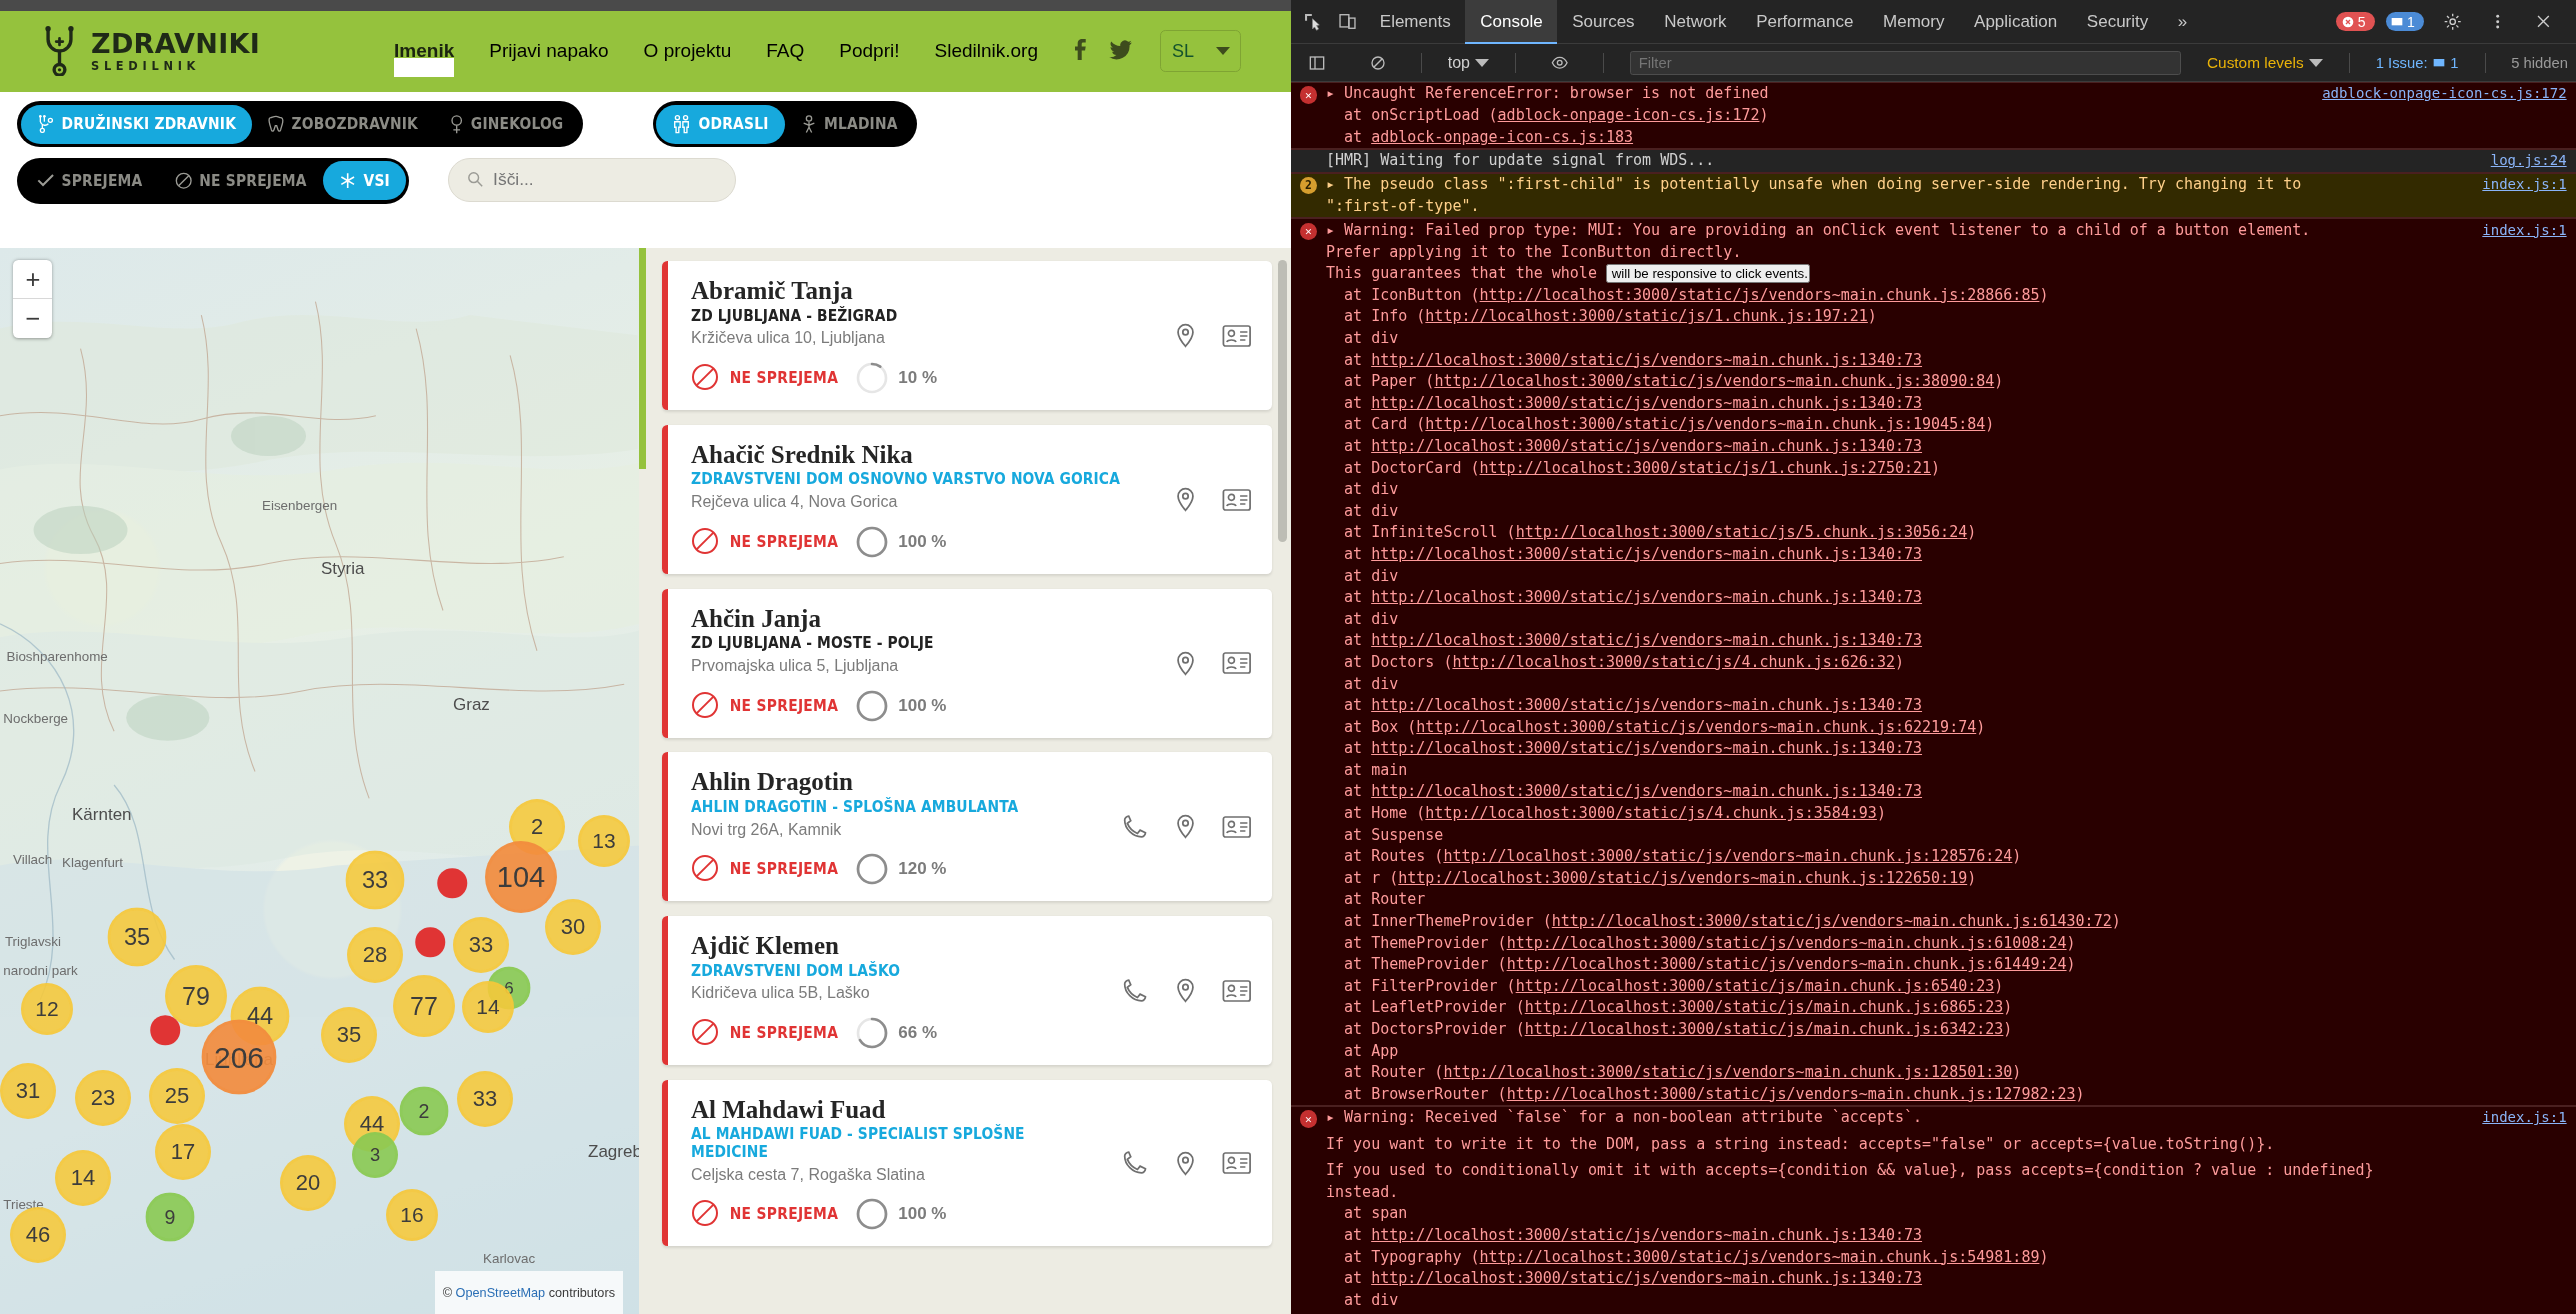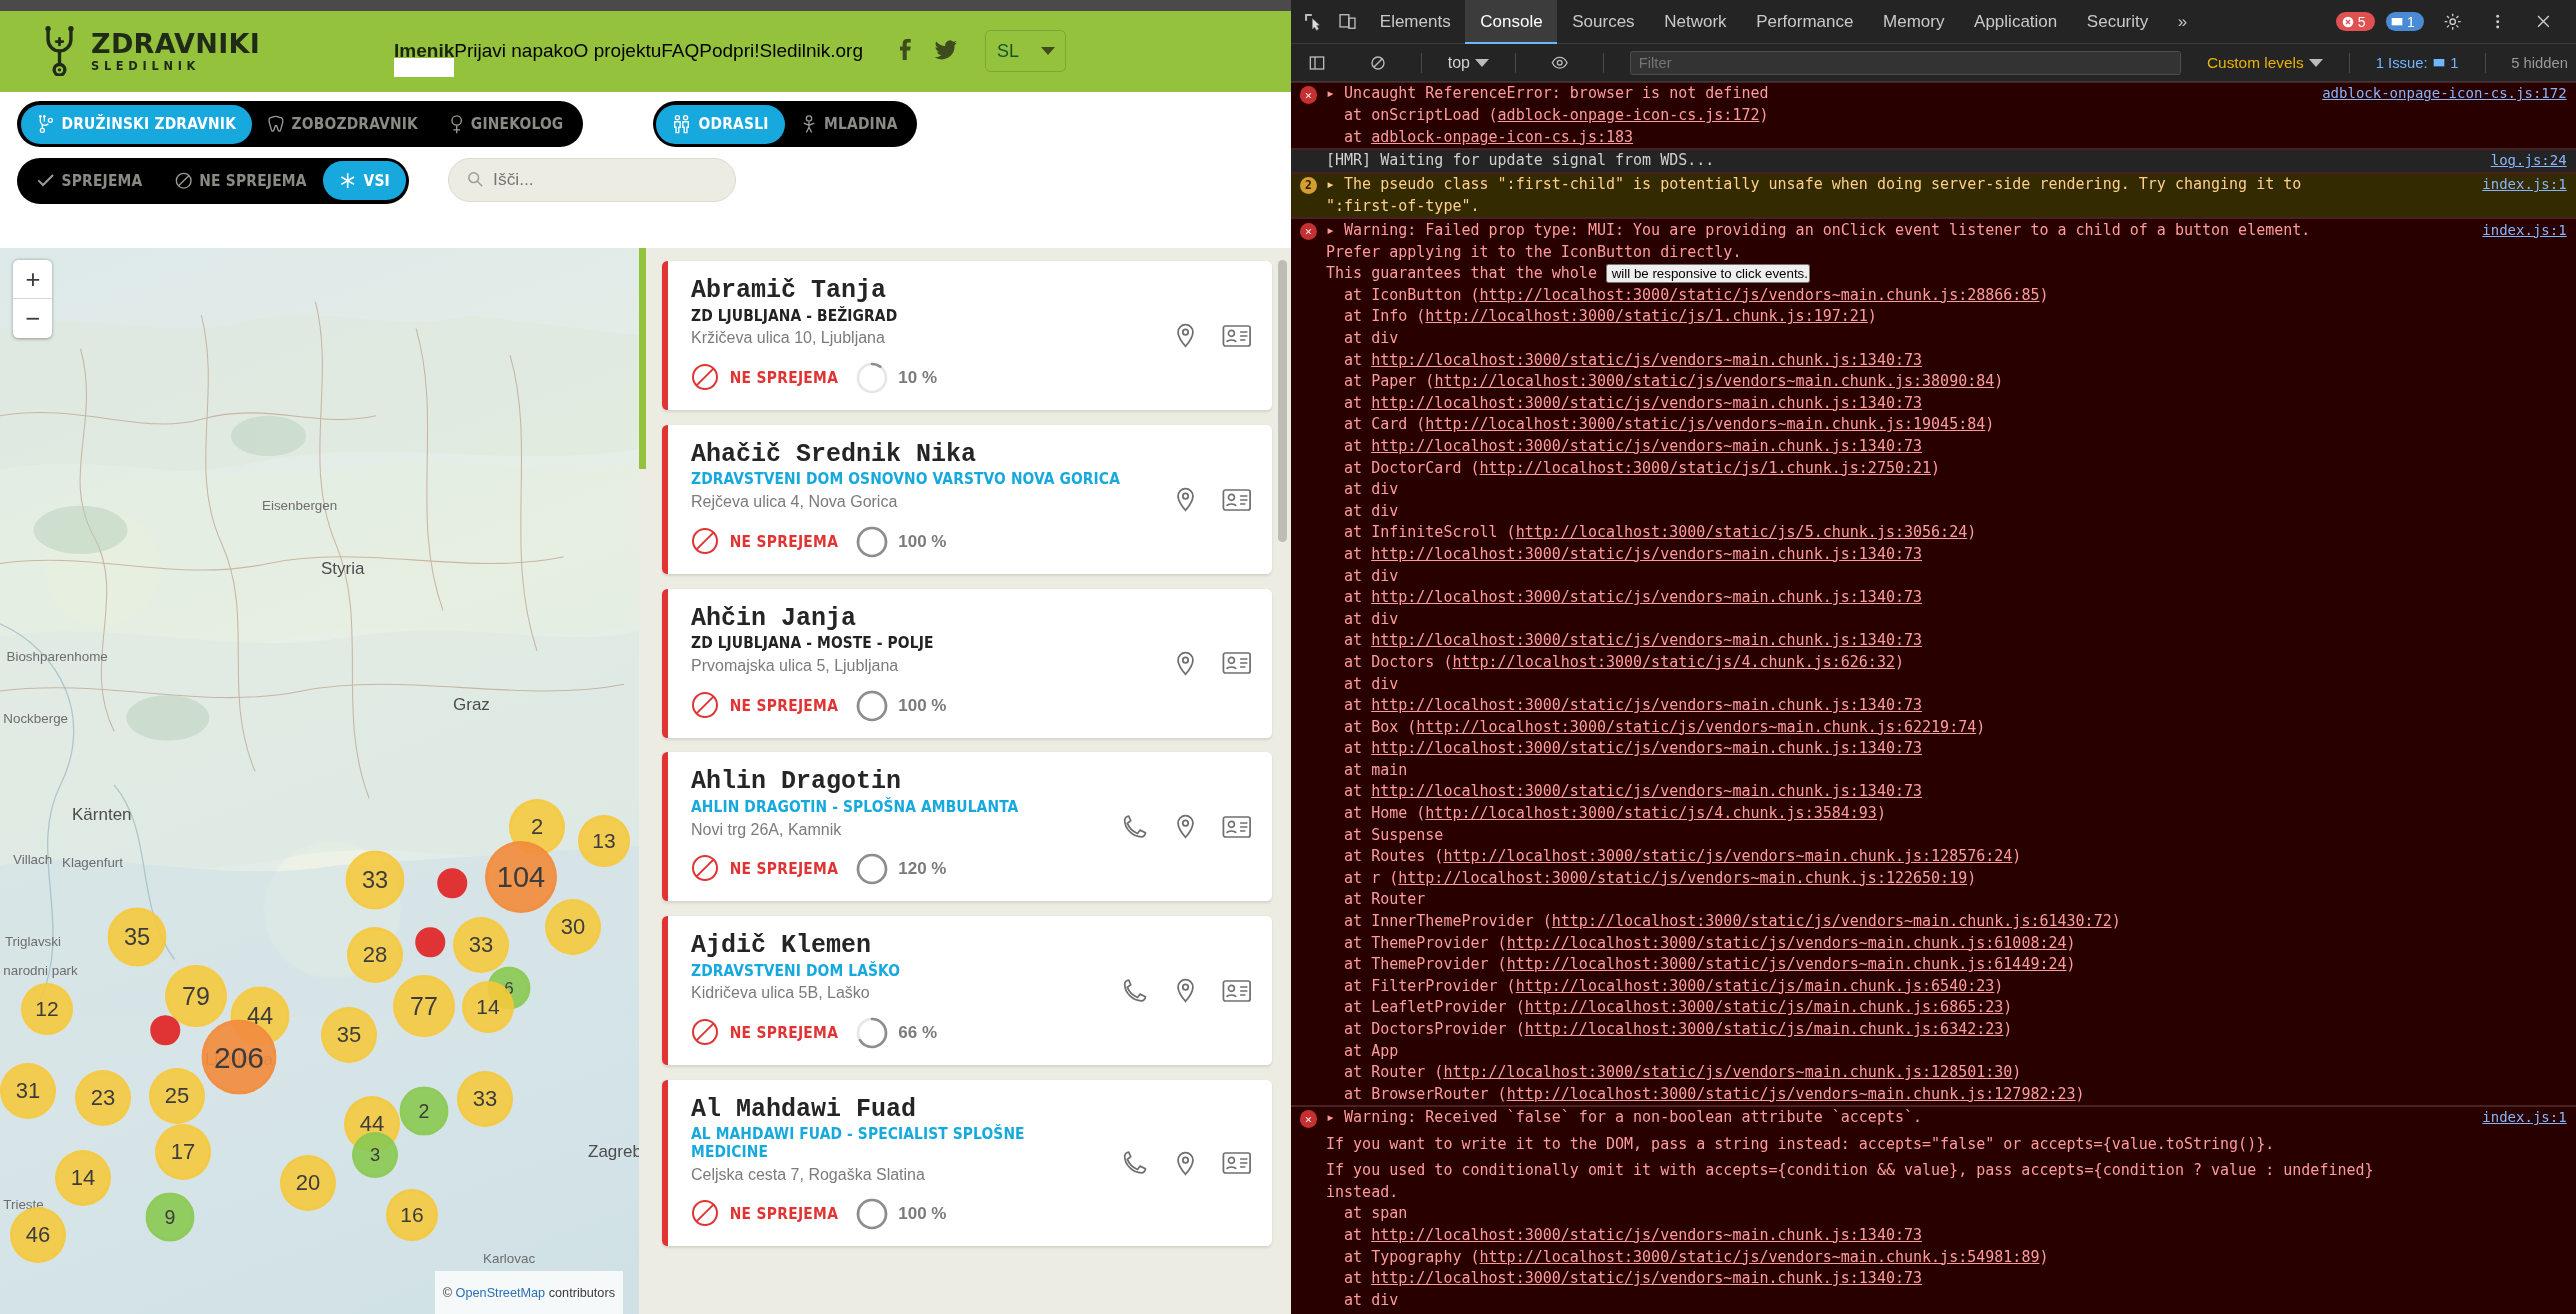--- a/index.html
+++ b/index.html
@@ -13,21 +13,21 @@
 
   .topbar { height: 10.7px; background: #4a4a4a; }
 
   .header { height: 81px; background: #95c23d; display: flex; align-items: center; padding: 0 0 0 40px; }
   .logo { display: flex; align-items: center; gap: 12px; }
   .logo-glyph { width: 39px; height: 50px; position: relative; flex: 0 0 auto; }
   .logo-text { line-height: 1; }
   .logo-title { font-size: 27px; font-weight: 700; letter-spacing: 0.3px; color: #1f2a17; font-family: "DejaVu Sans", sans-serif; }
   .logo-sub { font-size: 11.4px; font-weight: 700; letter-spacing: 4.7px; color: #1f2a17; margin-top: 4px; font-family: "DejaVu Sans", sans-serif; }
 
-  .nav { display: flex; align-items: center; margin-left: 134px; }
+  .nav { display: flex; align-items: center; gap: 35px; margin-left: 134px; }
   .nav a { font-size: 19px; color: #000000; text-decoration: none; position: relative; white-space: nowrap; }
   .nav a.active { color: #1b2410; font-weight: 700; }
   .nav a.active::after { content:""; position: absolute; left: 0; right: 0; bottom: -14.8px; height: 19px; background: #fff; }
 
   .social { display: flex; align-items: center; gap: 23px; margin-left: 35px; }
   .soc { font-size: 20px; color: #3d4c1d; line-height: 1; }
 
   .langsel { margin-left: 28px; margin-right: 23px; width: 81px; height: 42px; border: 1.3px solid #7fa433;
              border-radius: 5.4px; display: flex; align-items: center; justify-content: space-between; padding: 0 10.7px; }
   .langsel span { font-size: 18px; color: #14532d; }
@@ -78,21 +78,21 @@
   .map-label.big { font-size:17px; color:#4d4d4d; }
 
   
   .listcol { position: relative; flex: 1; background: #edece3; overflow: hidden; }
   .listinner { padding: 13.4px 19px 0 23px; }
   .card { background: #fff; border-radius: 5.4px; border-left: 6.7px solid #e03434; margin-bottom: 14.8px;
           padding: 16px 17.4px 16px 23px; position: relative; box-shadow: 0 1.3px 2.7px rgba(0,0,0,.10);
           display: flex; align-items: flex-start; min-height: 131px; }
   .cardmain { flex: 1; min-width: 0; }
   .dname { font-size: 25px; font-weight: 700; color: #252525; line-height: 1.08;
-           font-family:Liberation Mono, monospace; }
+           font-family:Liberation Serif, serif; }
   .dinst { font-size: 15.4px; font-weight: 700; letter-spacing: 0.1px; margin-top: 3.4px; line-height: 1.15;
            font-family:"DejaVu Sans Condensed","Liberation Sans Narrow","Liberation Sans",sans-serif; }
   .dinst.dark { color: #222; }
   .dinst.blue { color: #17a9dd; }
   .daddr { font-size: 16px; color: #7b7b7b; margin-top: 4px; }
   .statusrow { display: flex; align-items: center; gap: 10.7px; margin-top: 14.8px; }
   .noacc { font-size: 15.4px; font-weight: 700; color: #e03434; letter-spacing: 0.3px;
            font-family:"DejaVu Sans Condensed","Liberation Sans Narrow","Liberation Sans",sans-serif; }
   .pctwrap { display:flex; align-items:center; gap: 10.7px; margin-left: 6.7px; }
   .pcttxt { font-size: 17px; font-weight: 700; color: #7b7b7b; }

